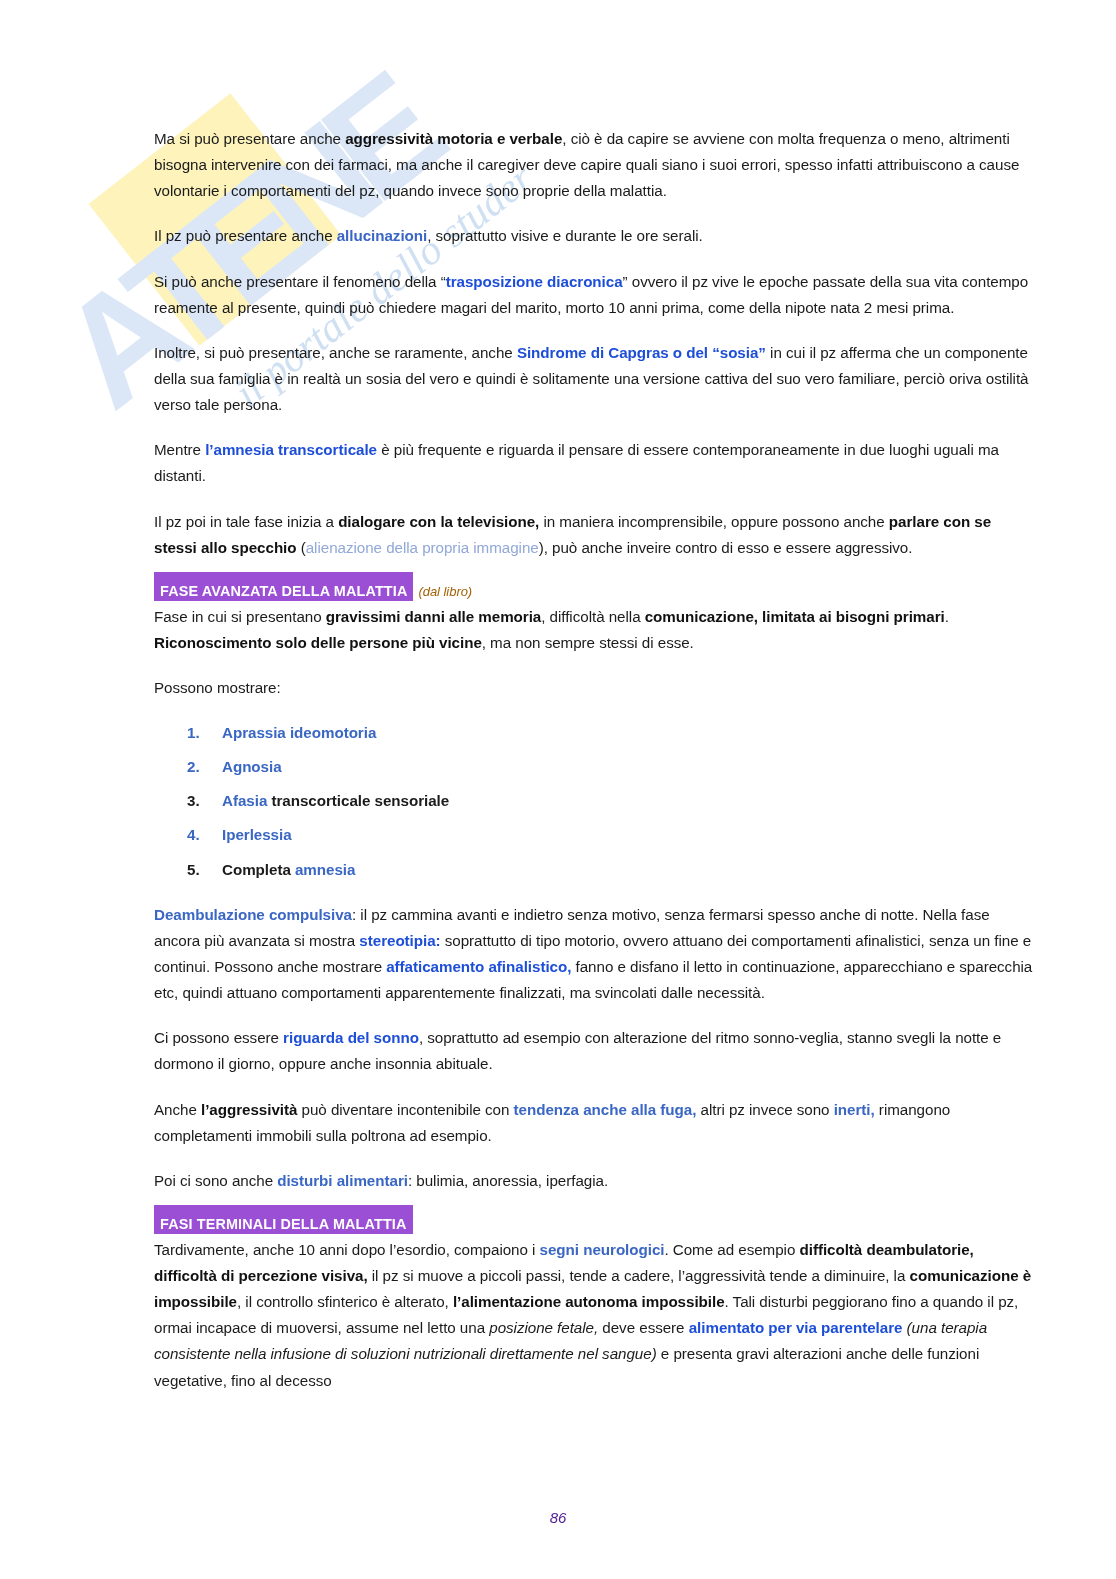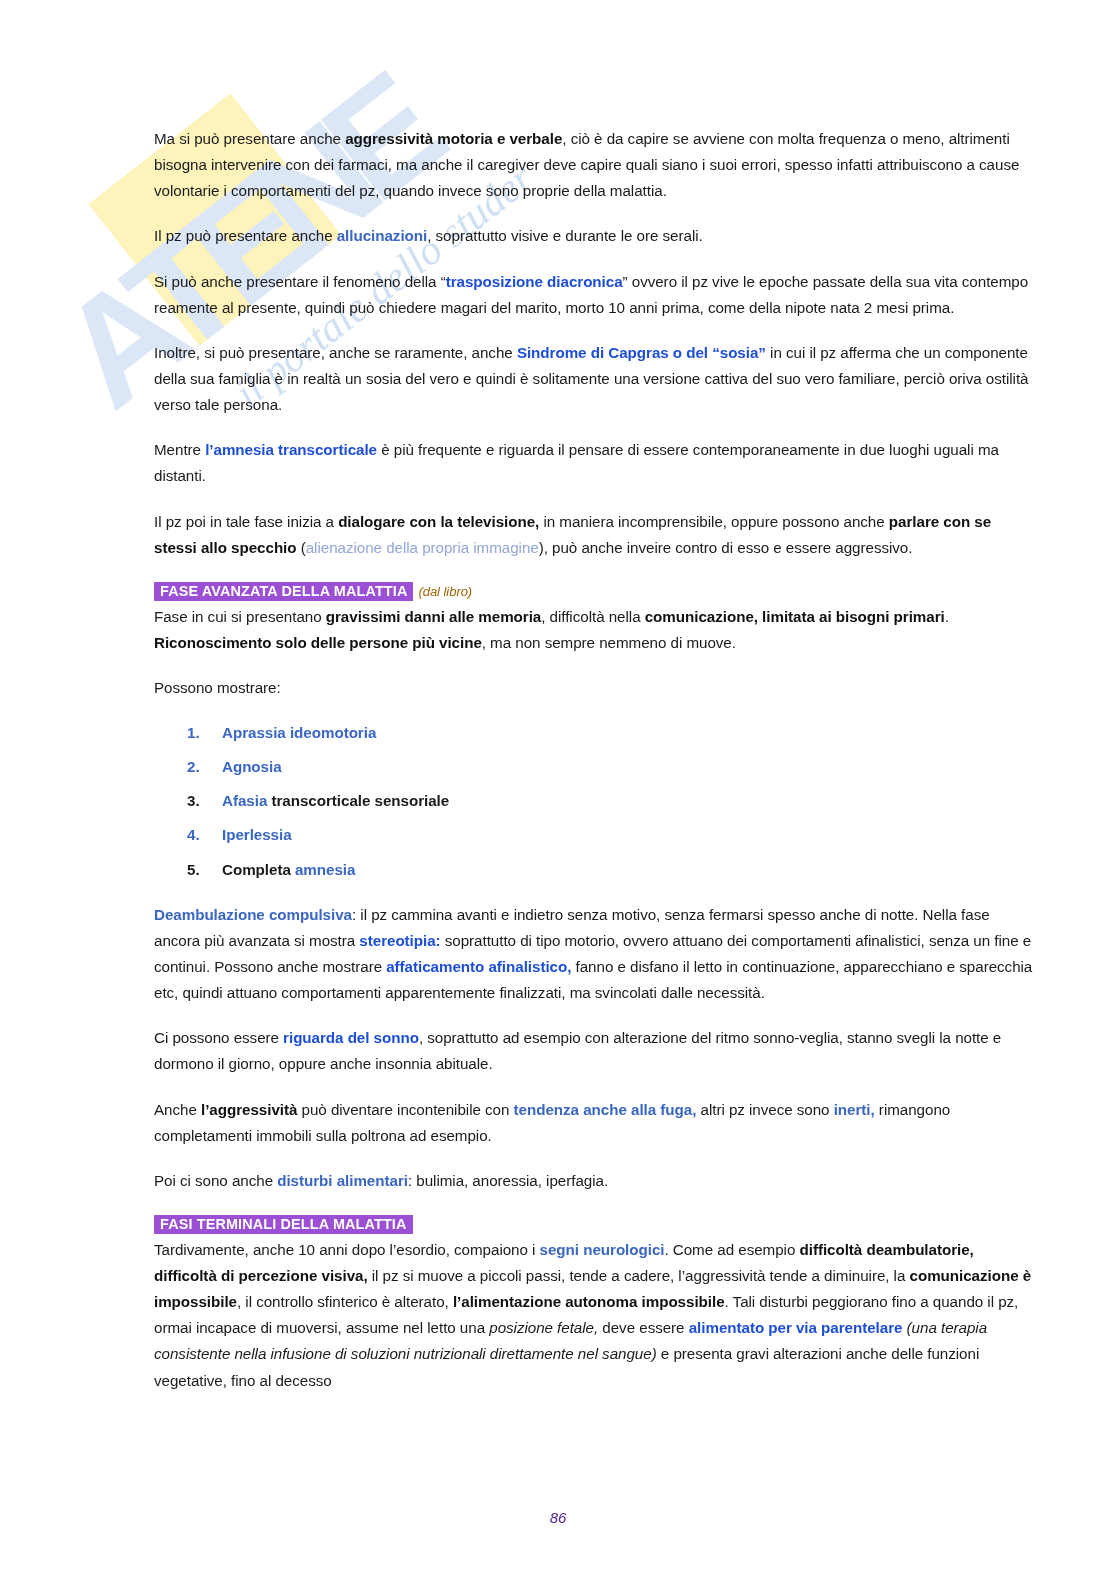--- a/index.html
+++ b/index.html
@@ -65,21 +65,21 @@
   .sec-head {
     margin: 0 0 1px 0;
     line-height: 1.5;
   }
   .hl {
     background: #9b4fd4;
     color: #ffffff;
     font-weight: 700;
     font-size: 14.4px;
     letter-spacing: 0.15px;
-    padding: 1px 6px 2px 6px;
+    padding: 11px 6px 2px 6px;
     white-space: nowrap;
   }
   .hl-note {
     font-style: italic;
     font-weight: 400;
     color: #a16207;
     margin-left: 5px;
     font-size: 13px;
   }
 
@@ -146,21 +146,21 @@
     <p><span>Si può anche presentare il fenomeno della “</span><span class="blue-bi">trasposizione diacronica</span><span>” ovvero il pz vive le epoche passate della sua vita contempo reamente al presente, quindi può chiedere magari del marito, morto 10 anni prima, come della nipote nata 2 mesi prima.</span></p>
 
     <p><span>Inoltre, si può presentare, anche se raramente, anche </span><span class="blue-bi">Sindrome di Capgras o del “sosia”</span><span> in cui il pz afferma che un componente della sua famiglia è in realtà un sosia del vero e quindi è solitamente una versione cattiva del suo vero familiare, perciò oriva ostilità verso tale persona.</span></p>
 
     <p><span>Mentre </span><span class="blue-bi">l’amnesia transcorticale</span><span> è più frequente e riguarda il pensare di essere contemporaneamente in due luoghi uguali ma distanti.</span></p>
 
     <p><span>Il pz poi in tale fase inizia a </span><b>dialogare con la televisione,</b><span> in maniera incomprensibile, oppure possono anche </span><b>parlare con se stessi allo specchio</b><span> (</span><span class="pale">alienazione della propria immagine</span><span>), può anche inveire contro di esso e essere aggressivo.</span></p>
 
     <p class="sec-head"><span class="hl">FASE AVANZATA DELLA MALATTIA</span><span class="hl-note">(dal libro)</span></p>
 
-    <p><span>Fase in cui si presentano </span><b>gravissimi danni alle memoria</b><span>, difficoltà nella </span><b>comunicazione, limitata ai bisogni primari</b><span>. </span><b>Riconoscimento solo delle persone più vicine</b><span>, ma non sempre nemmeno di muove.</span></p>
+    <p><span>Fase in cui si presentano </span><b>gravissimi danni alle memoria</b><span>, difficoltà nella </span><b>comunicazione, limitata ai bisogni primari</b><span>. </span><b>Riconoscimento solo delle persone più vicine</b><span>, ma non sempre stessi di esse.</span></p>
 
     <p>Possono mostrare:</p>
 
     <ol class="numlist" id="numlist">
         <li><span class="num blue">1.</span><span class="blue">Aprassia ideomotoria</span></li>
         <li><span class="num blue">2.</span><span class="blue">Agnosia</span></li>
         <li><span class="num">3.</span><span class="blue">Afasia</span><span> transcorticale sensoriale</span></li>
         <li><span class="num blue">4.</span><span class="blue">Iperlessia</span></li>
         <li><span class="num">5.</span><span>Completa</span><span class="blue"> amnesia</span></li>
       </ol>

